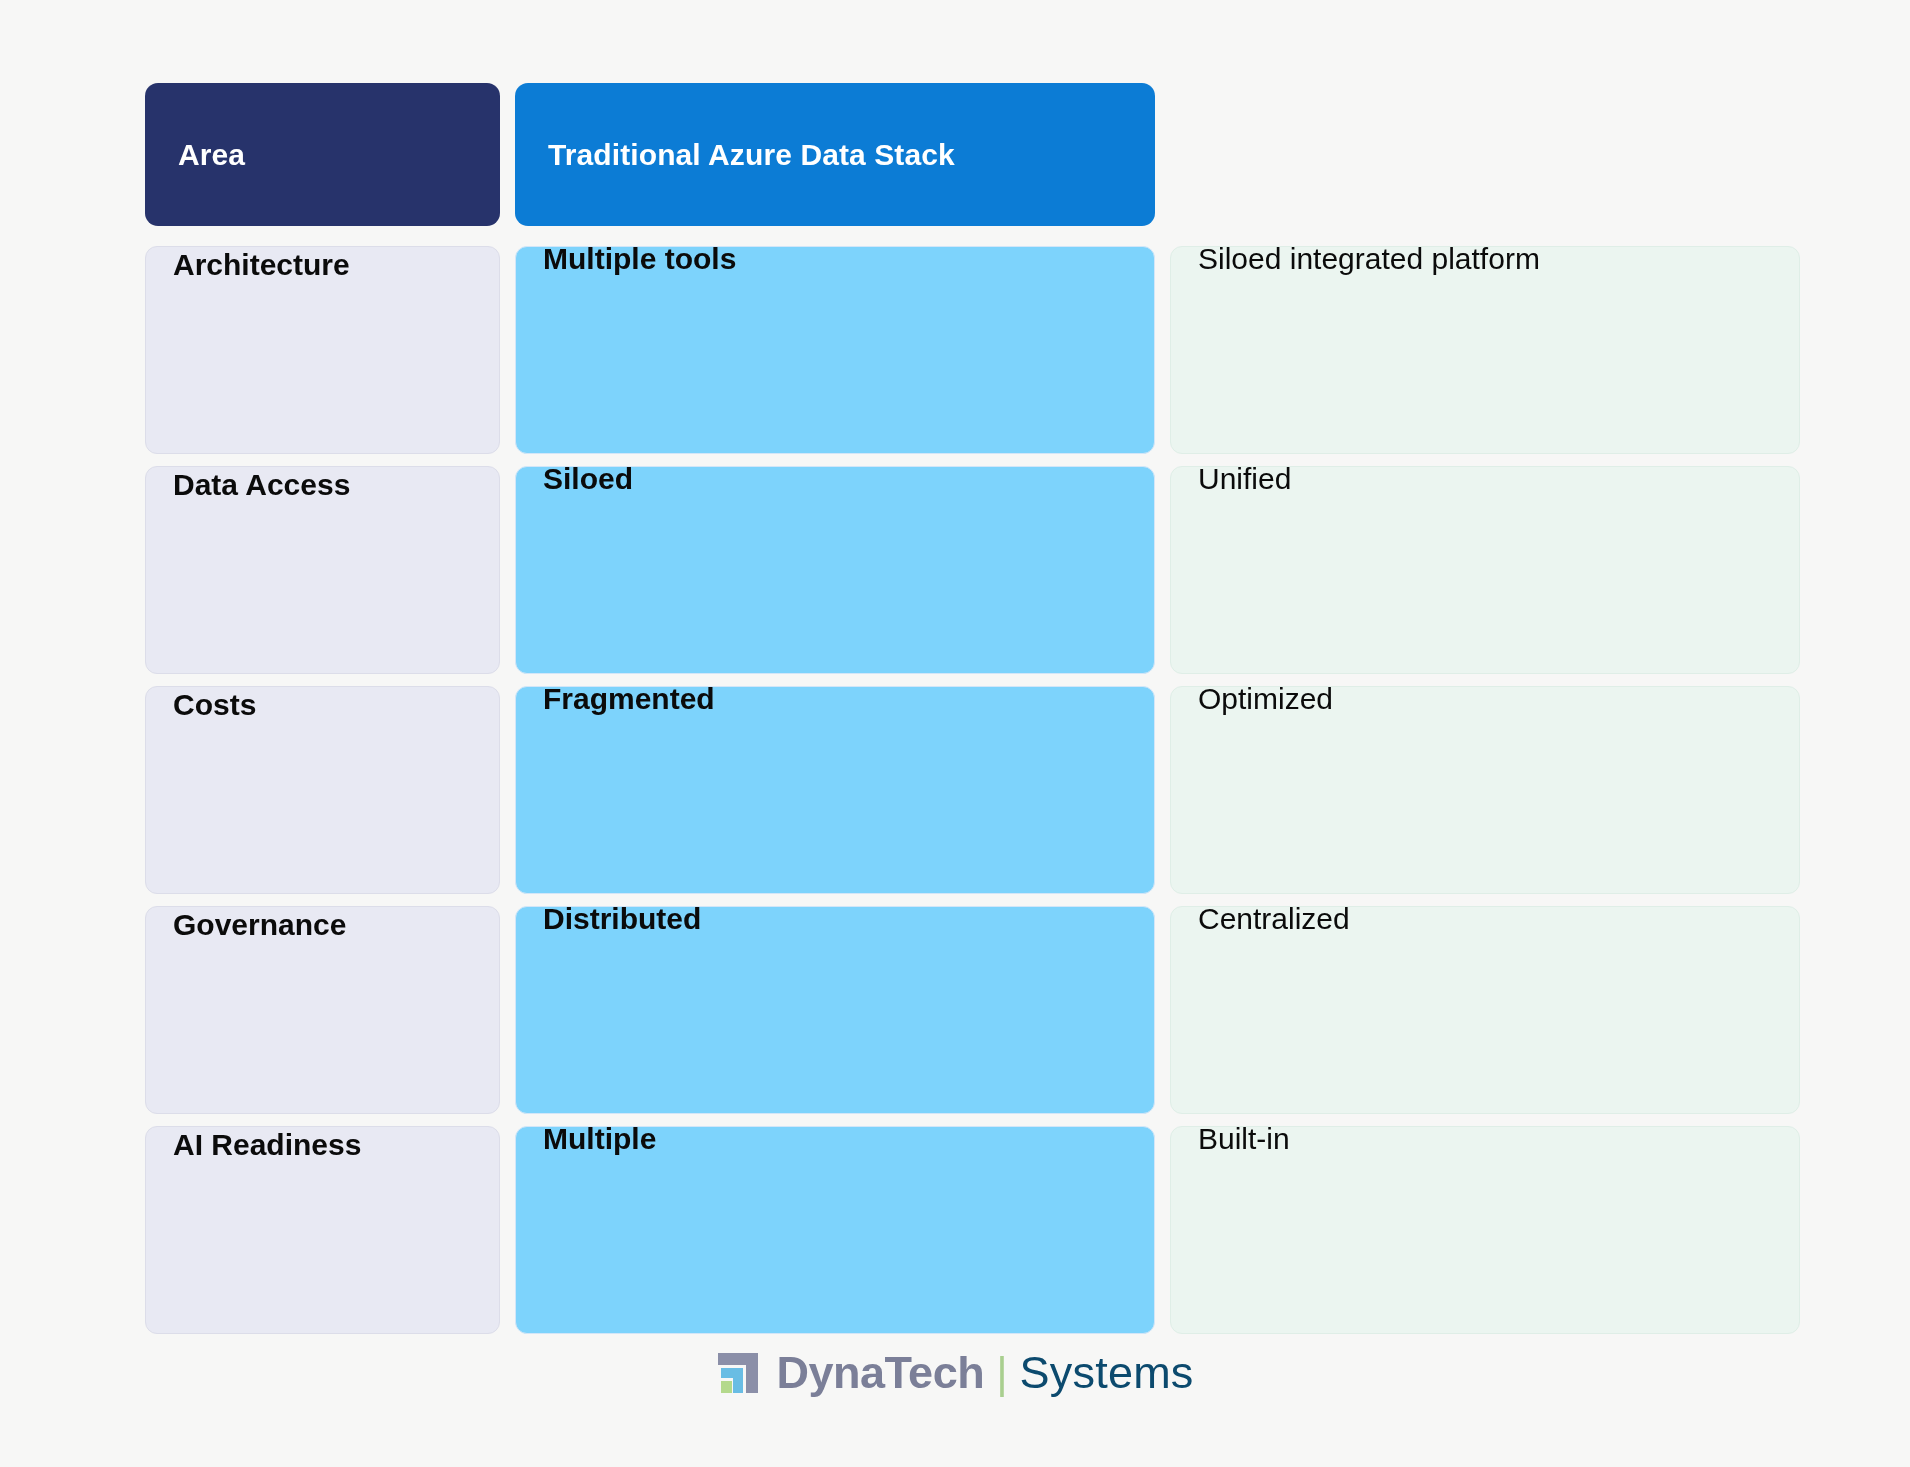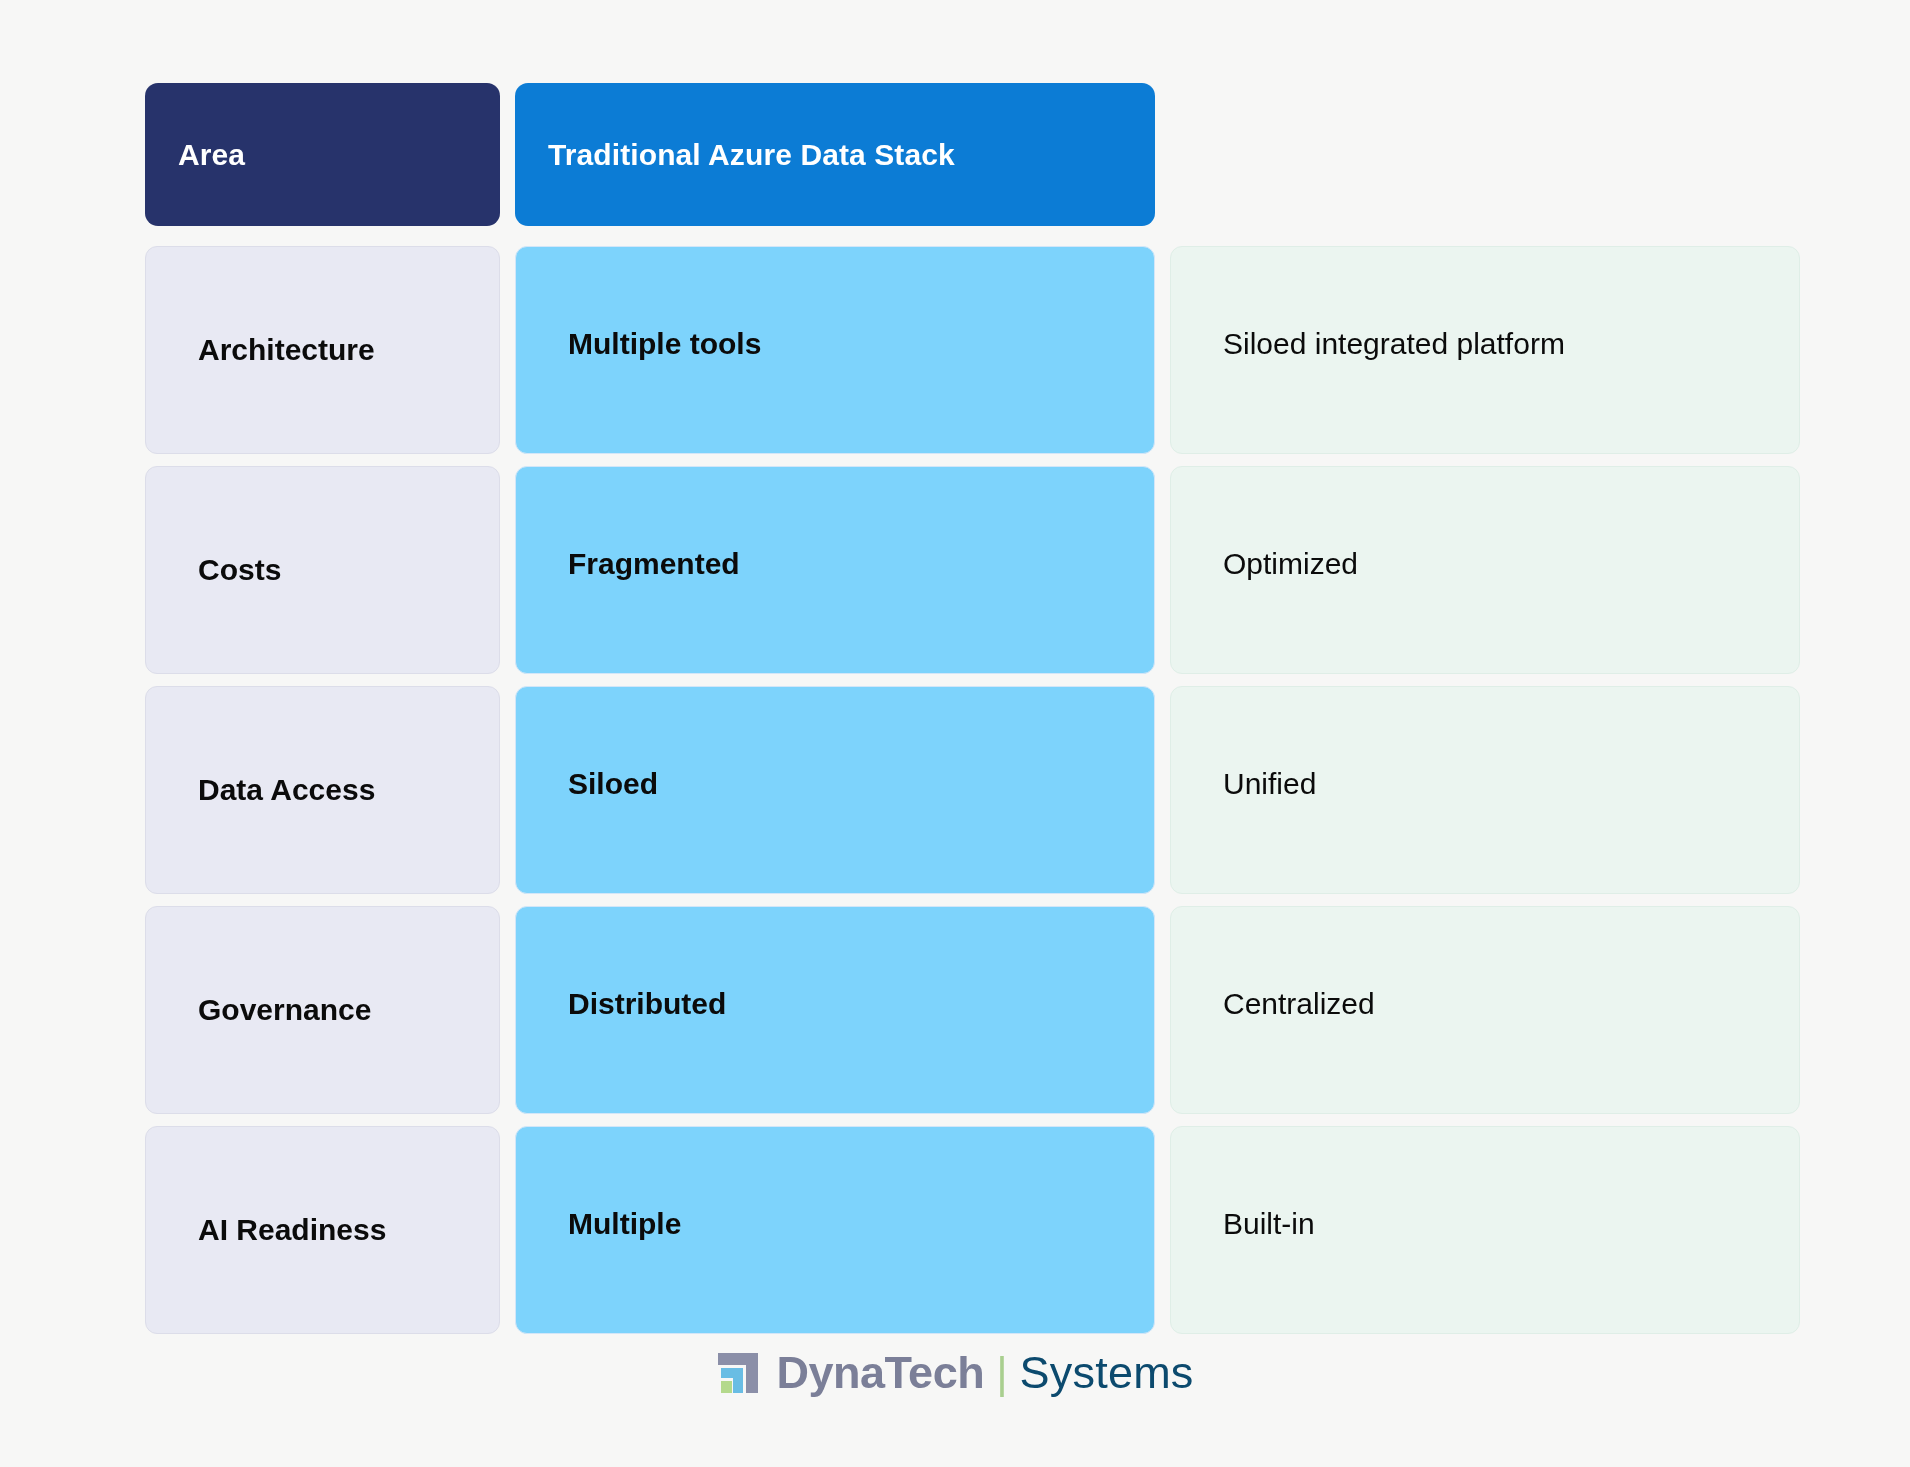--- a/index.html
+++ b/index.html
@@ -55,22 +55,22 @@
   
   .body-row {
     margin-bottom: 12px;
   }
   .body-row:last-child { margin-bottom: 0; }
 
   .cell {
     height: 208px;
     border-radius: 12px;
     display: flex;
-    align-items: center;
-    padding: 0 52px;
+    align-items: flex-start;
+    padding: 0 27px;
     font-size: 30px;
     color: #0b0b0b;
     line-height: 1.2;
   }
 
   .cell-area {
     background: #e8e9f3;
     border: 1px solid #dcdde9;
     font-weight: bold;
   }
@@ -162,39 +162,39 @@
     <div class="cell cell-trad">
       <span>Multiple tools</span>
     </div>
     <div class="cell cell-modern">
       <span>Siloed integrated platform</span>
     </div>
   </div>
 
   <div class="grid-row body-row">
     <div class="cell cell-area">
+      <span>Data Access</span>
+    </div>
+    <div class="cell cell-trad">
+      <span>Siloed</span>
+    </div>
+    <div class="cell cell-modern">
+      <span>Unified</span>
+    </div>
+  </div>
+
+  <div class="grid-row body-row">
+    <div class="cell cell-area">
       <span>Costs</span>
     </div>
     <div class="cell cell-trad">
       <span>Fragmented</span>
     </div>
     <div class="cell cell-modern">
       <span>Optimized</span>
-    </div>
-  </div>
-
-  <div class="grid-row body-row">
-    <div class="cell cell-area">
-      <span>Data Access</span>
-    </div>
-    <div class="cell cell-trad">
-      <span>Siloed</span>
-    </div>
-    <div class="cell cell-modern">
-      <span>Unified</span>
     </div>
   </div>
 
   <div class="grid-row body-row">
     <div class="cell cell-area">
       <span>Governance</span>
     </div>
     <div class="cell cell-trad">
       <span>Distributed</span>
     </div>

